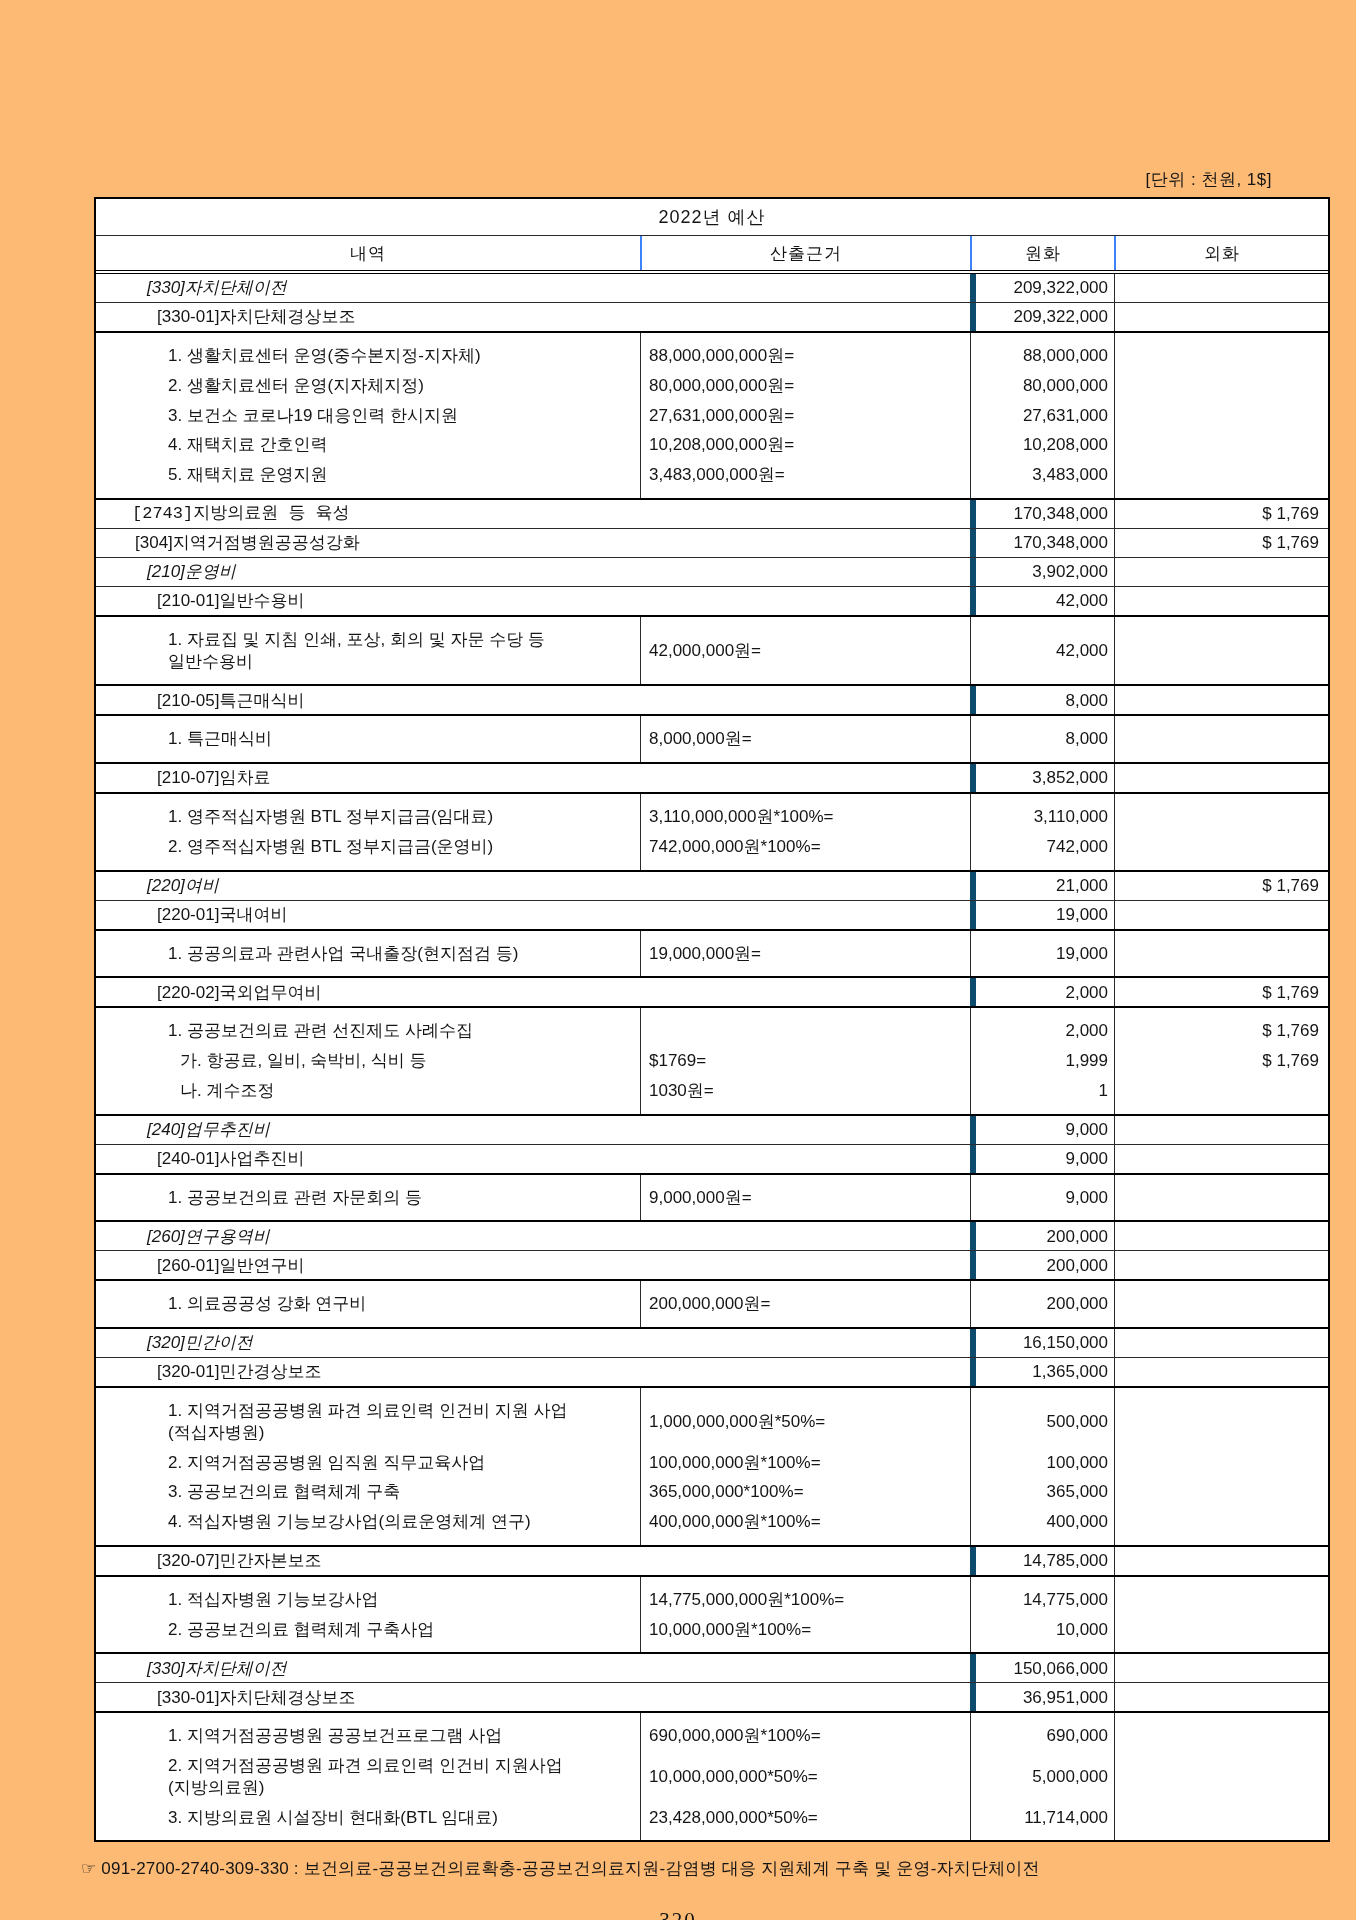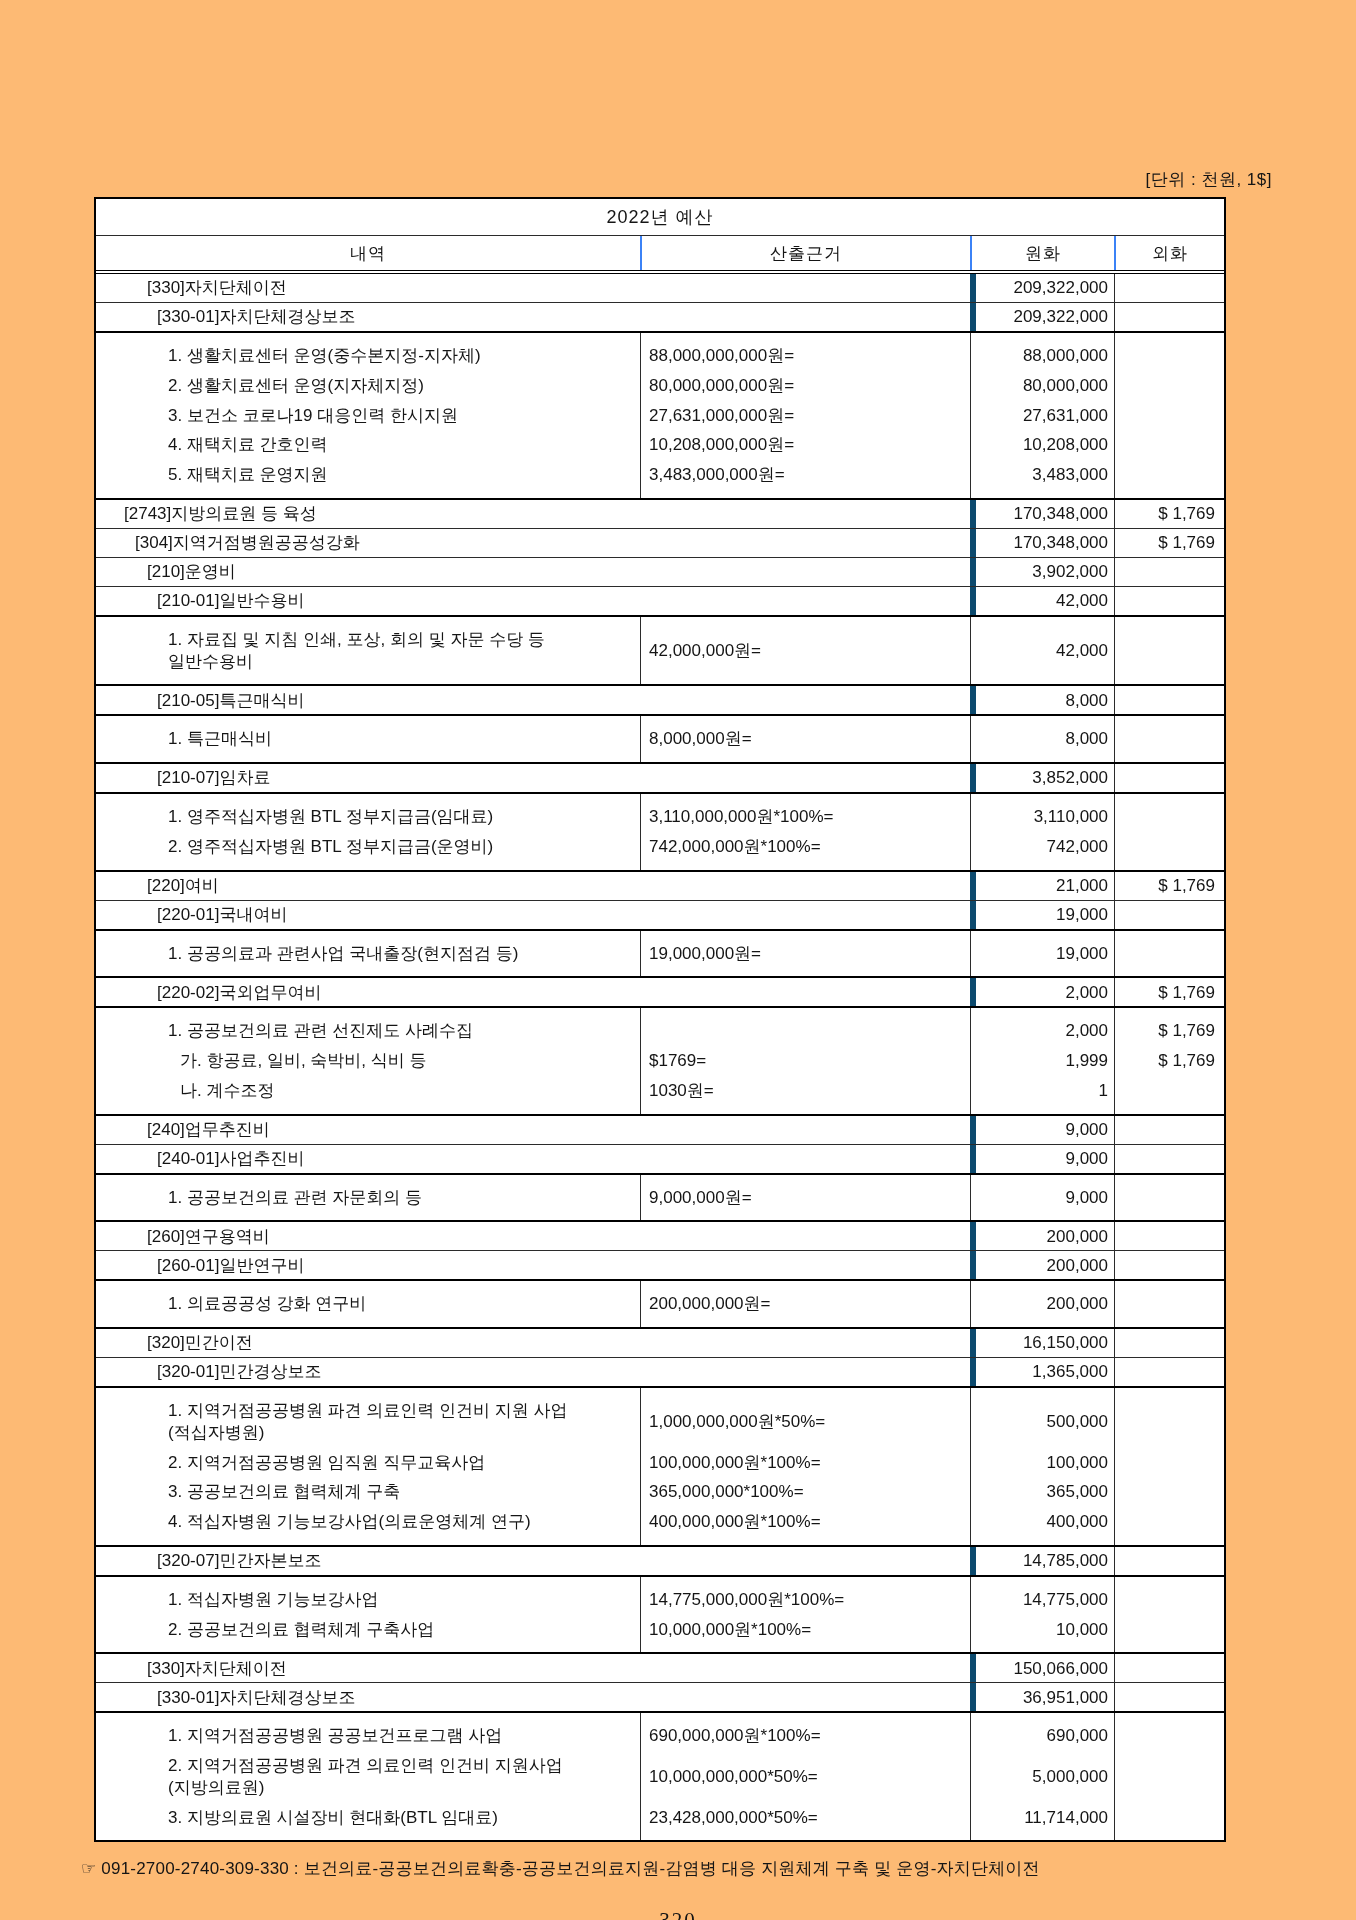--- a/index.html
+++ b/index.html
@@ -9,21 +9,21 @@
     color:#151515;
     -webkit-font-smoothing:antialiased;
   }
   .page{position:absolute;inset:0;background:#fdba74;}
   .content{width:1180px;margin:168px 0 0 94px;}
   .unit-label{
     text-align:right;font-size:17px;letter-spacing:.5px;
     margin-bottom:6px;padding-right:2px;
   }
   .budget-table{
-    width:1132px;border:2.5px solid #000;box-sizing:border-box;
+    width:1236px;border:2.5px solid #000;box-sizing:border-box;
     background:#fff;
   }
   .title-row{
     height:36px;display:flex;align-items:center;justify-content:center;
     font-size:18px;letter-spacing:1px;border-bottom:1px solid #2b2b2b;
   }
   .header-row{
     display:grid;grid-template-columns:544px 330px 144px auto;
     height:34px;border-bottom:4px double #000;
   }
@@ -46,23 +46,23 @@
     display:flex;align-items:center;font-size:17px;line-height:1.28;
     padding-top:4px;padding-bottom:4px;box-sizing:border-box;
   }
   .bcell.blabel{padding-right:10px;word-break:keep-all;}
   .bcell.bcalc{border-left:1px solid #2b2b2b;padding-left:8px;}
   .bcell.bkrw{border-left:1px solid #2b2b2b;justify-content:flex-end;padding-right:6px;}
   .bcell.bfx{border-left:1px solid #2b2b2b;justify-content:flex-end;padding-right:9px;}
   .bcell.ft{padding-top:12px;}
   .bcell.lt{padding-bottom:12px;}
   
-  .ind1{padding-left:28px;}
+  .ind1{padding-left:36px;font-family:Liberation Mono, monospace;}
   .ind2{padding-left:39px;}
-  .ind3{padding-left:51px;}
+  .ind3{padding-left:51px;font-style:italic;}
   .ind4{padding-left:61px;}
   .ind5{padding-left:72px;}
   .ind6{padding-left:84px;}
   .footer-ref{
     margin-top:15px;margin-left:-13px;font-size:17px;
     letter-spacing:.2px;word-break:keep-all;
   }
   .page-number{
     margin-top:28px;text-align:center;
     font-family:"Liberation Serif","DejaVu Serif",serif;

